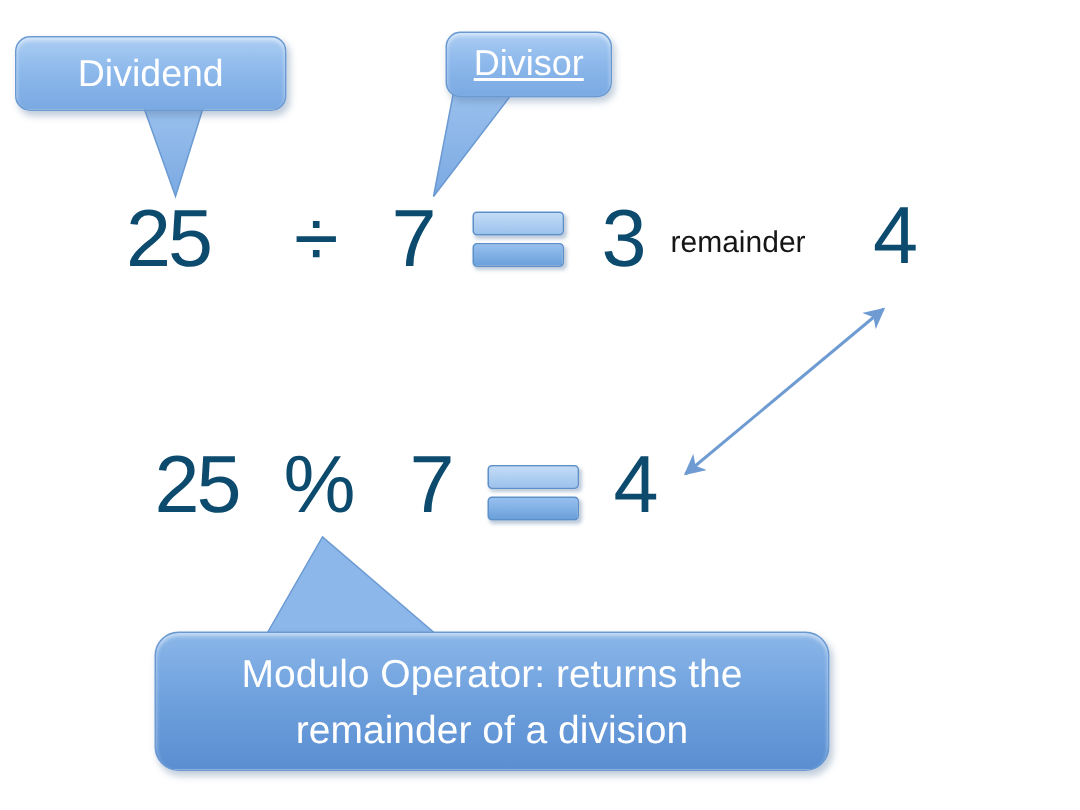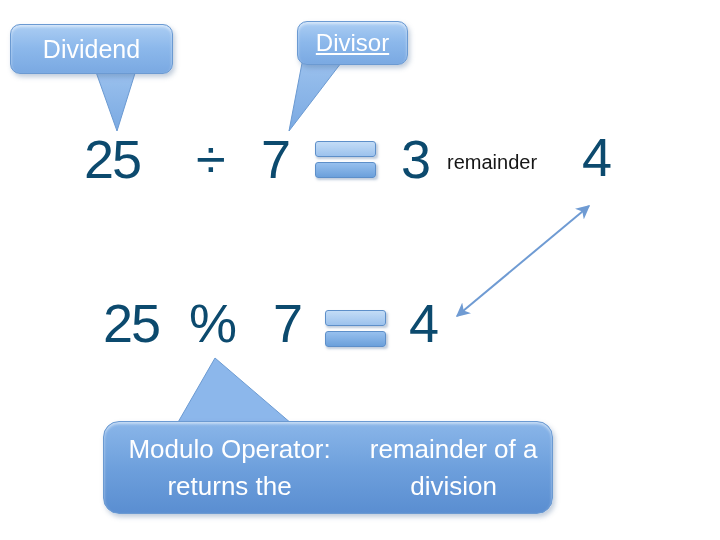--- a/index.html
+++ b/index.html
@@ -20,26 +20,26 @@
   }
 
   
   .callout{
     position:absolute;z-index:3;display:flex;align-items:center;justify-content:center;
     color:#ffffff;text-align:center;
     background:linear-gradient(180deg,#abcdf3 0%,#8cb8eb 48%,#7aa9e2 100%);
     border:1px solid #6b9ad2;border-radius:10px;box-sizing:border-box;
     box-shadow:2px 3px 5px rgba(90,120,160,.38), inset 0 2px 3px rgba(255,255,255,.55);
   }
-  #callout-dividend{left:10px;top:24px;width:163px;height:50px;font-size:25px;}
+  #callout-dividend{left:10px;top:24px;width:181px;height:50px;font-size:25px;}
   #callout-divisor{left:297px;top:21px;width:111px;height:44px;font-size:24px;text-decoration:underline;}
   #callout-modulo{
     left:103px;top:421px;width:450px;height:93px;border-radius:16px;font-size:26px;
     background:linear-gradient(180deg,#8ab6e9 0%,#6d9fdc 52%,#5a8ed1 100%);
-    line-height:37px;
+    flex-direction:column;line-height:37px;
   }
 
   
   .equals{position:absolute;z-index:2;display:flex;flex-direction:column;gap:5px;}
   .equals .bar{
     width:61px;height:16px;border-radius:3px;box-sizing:border-box;
     border:1px solid #5d8fc9;box-shadow:1.5px 2px 2.5px rgba(110,140,175,.45);
   }
   .equals .bar-top{background:linear-gradient(180deg,#c3dcf6 0%,#9cc2ed 100%);}
   .equals .bar-bottom{background:linear-gradient(180deg,#97c0ee 0%,#6ba0db 100%);}

